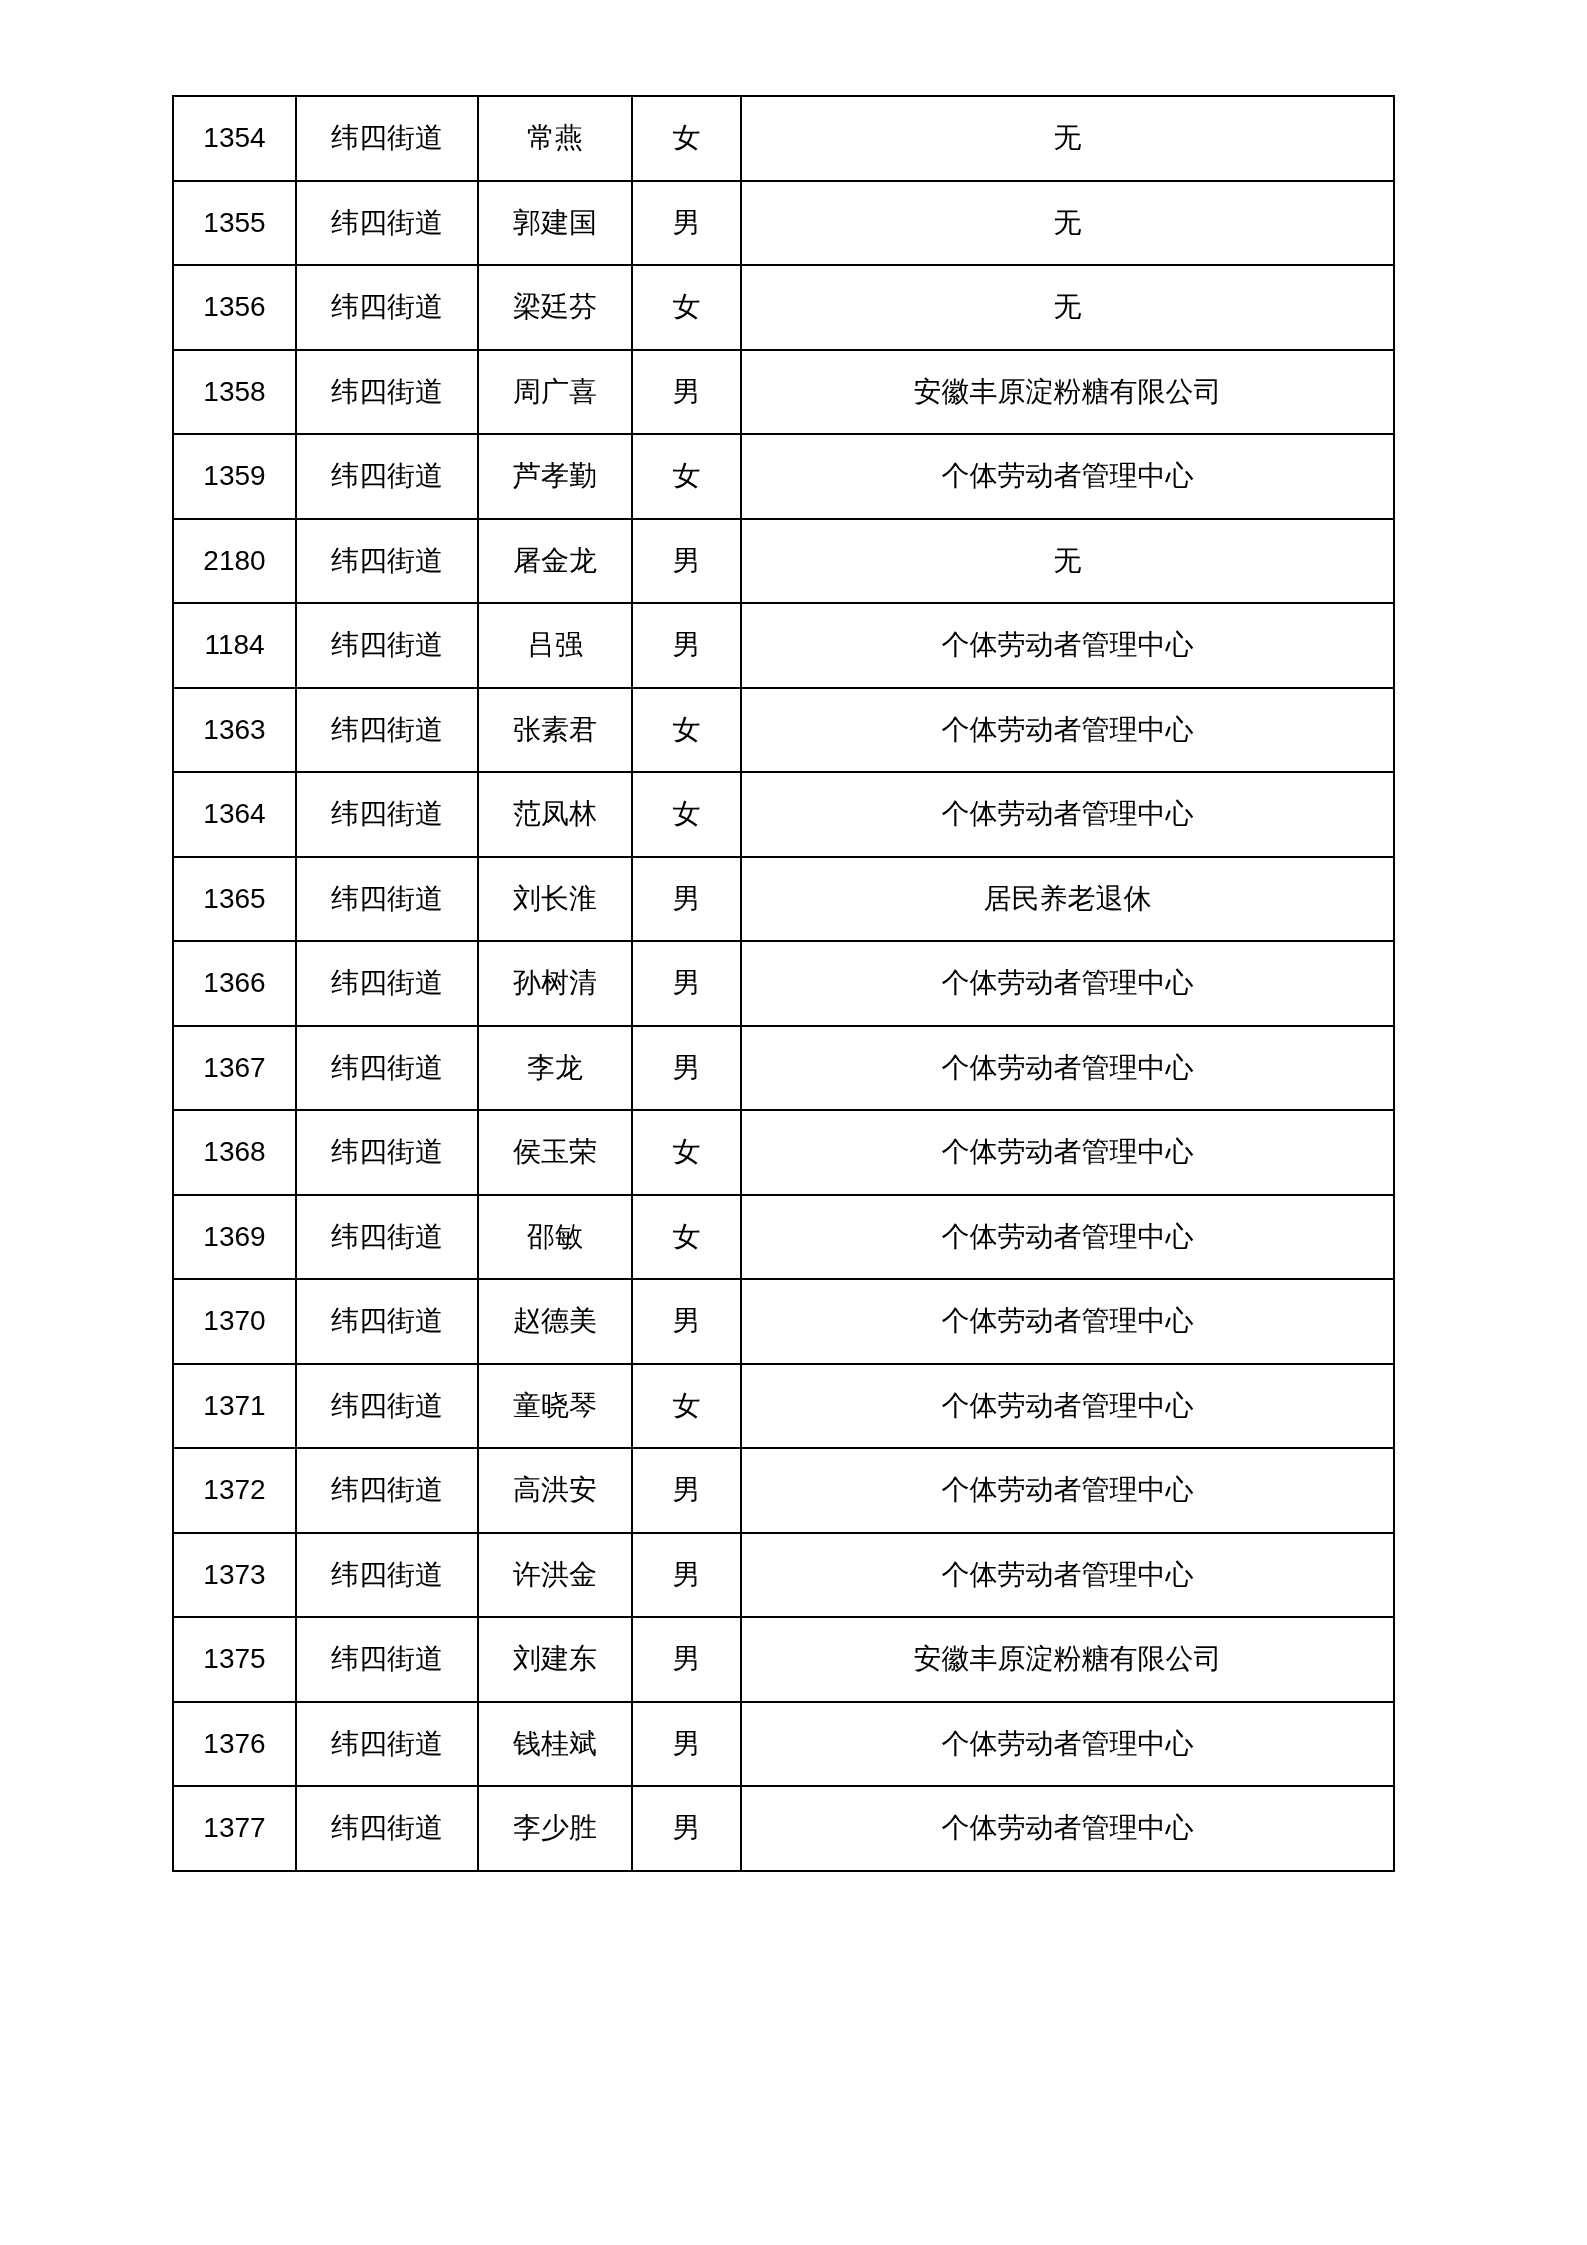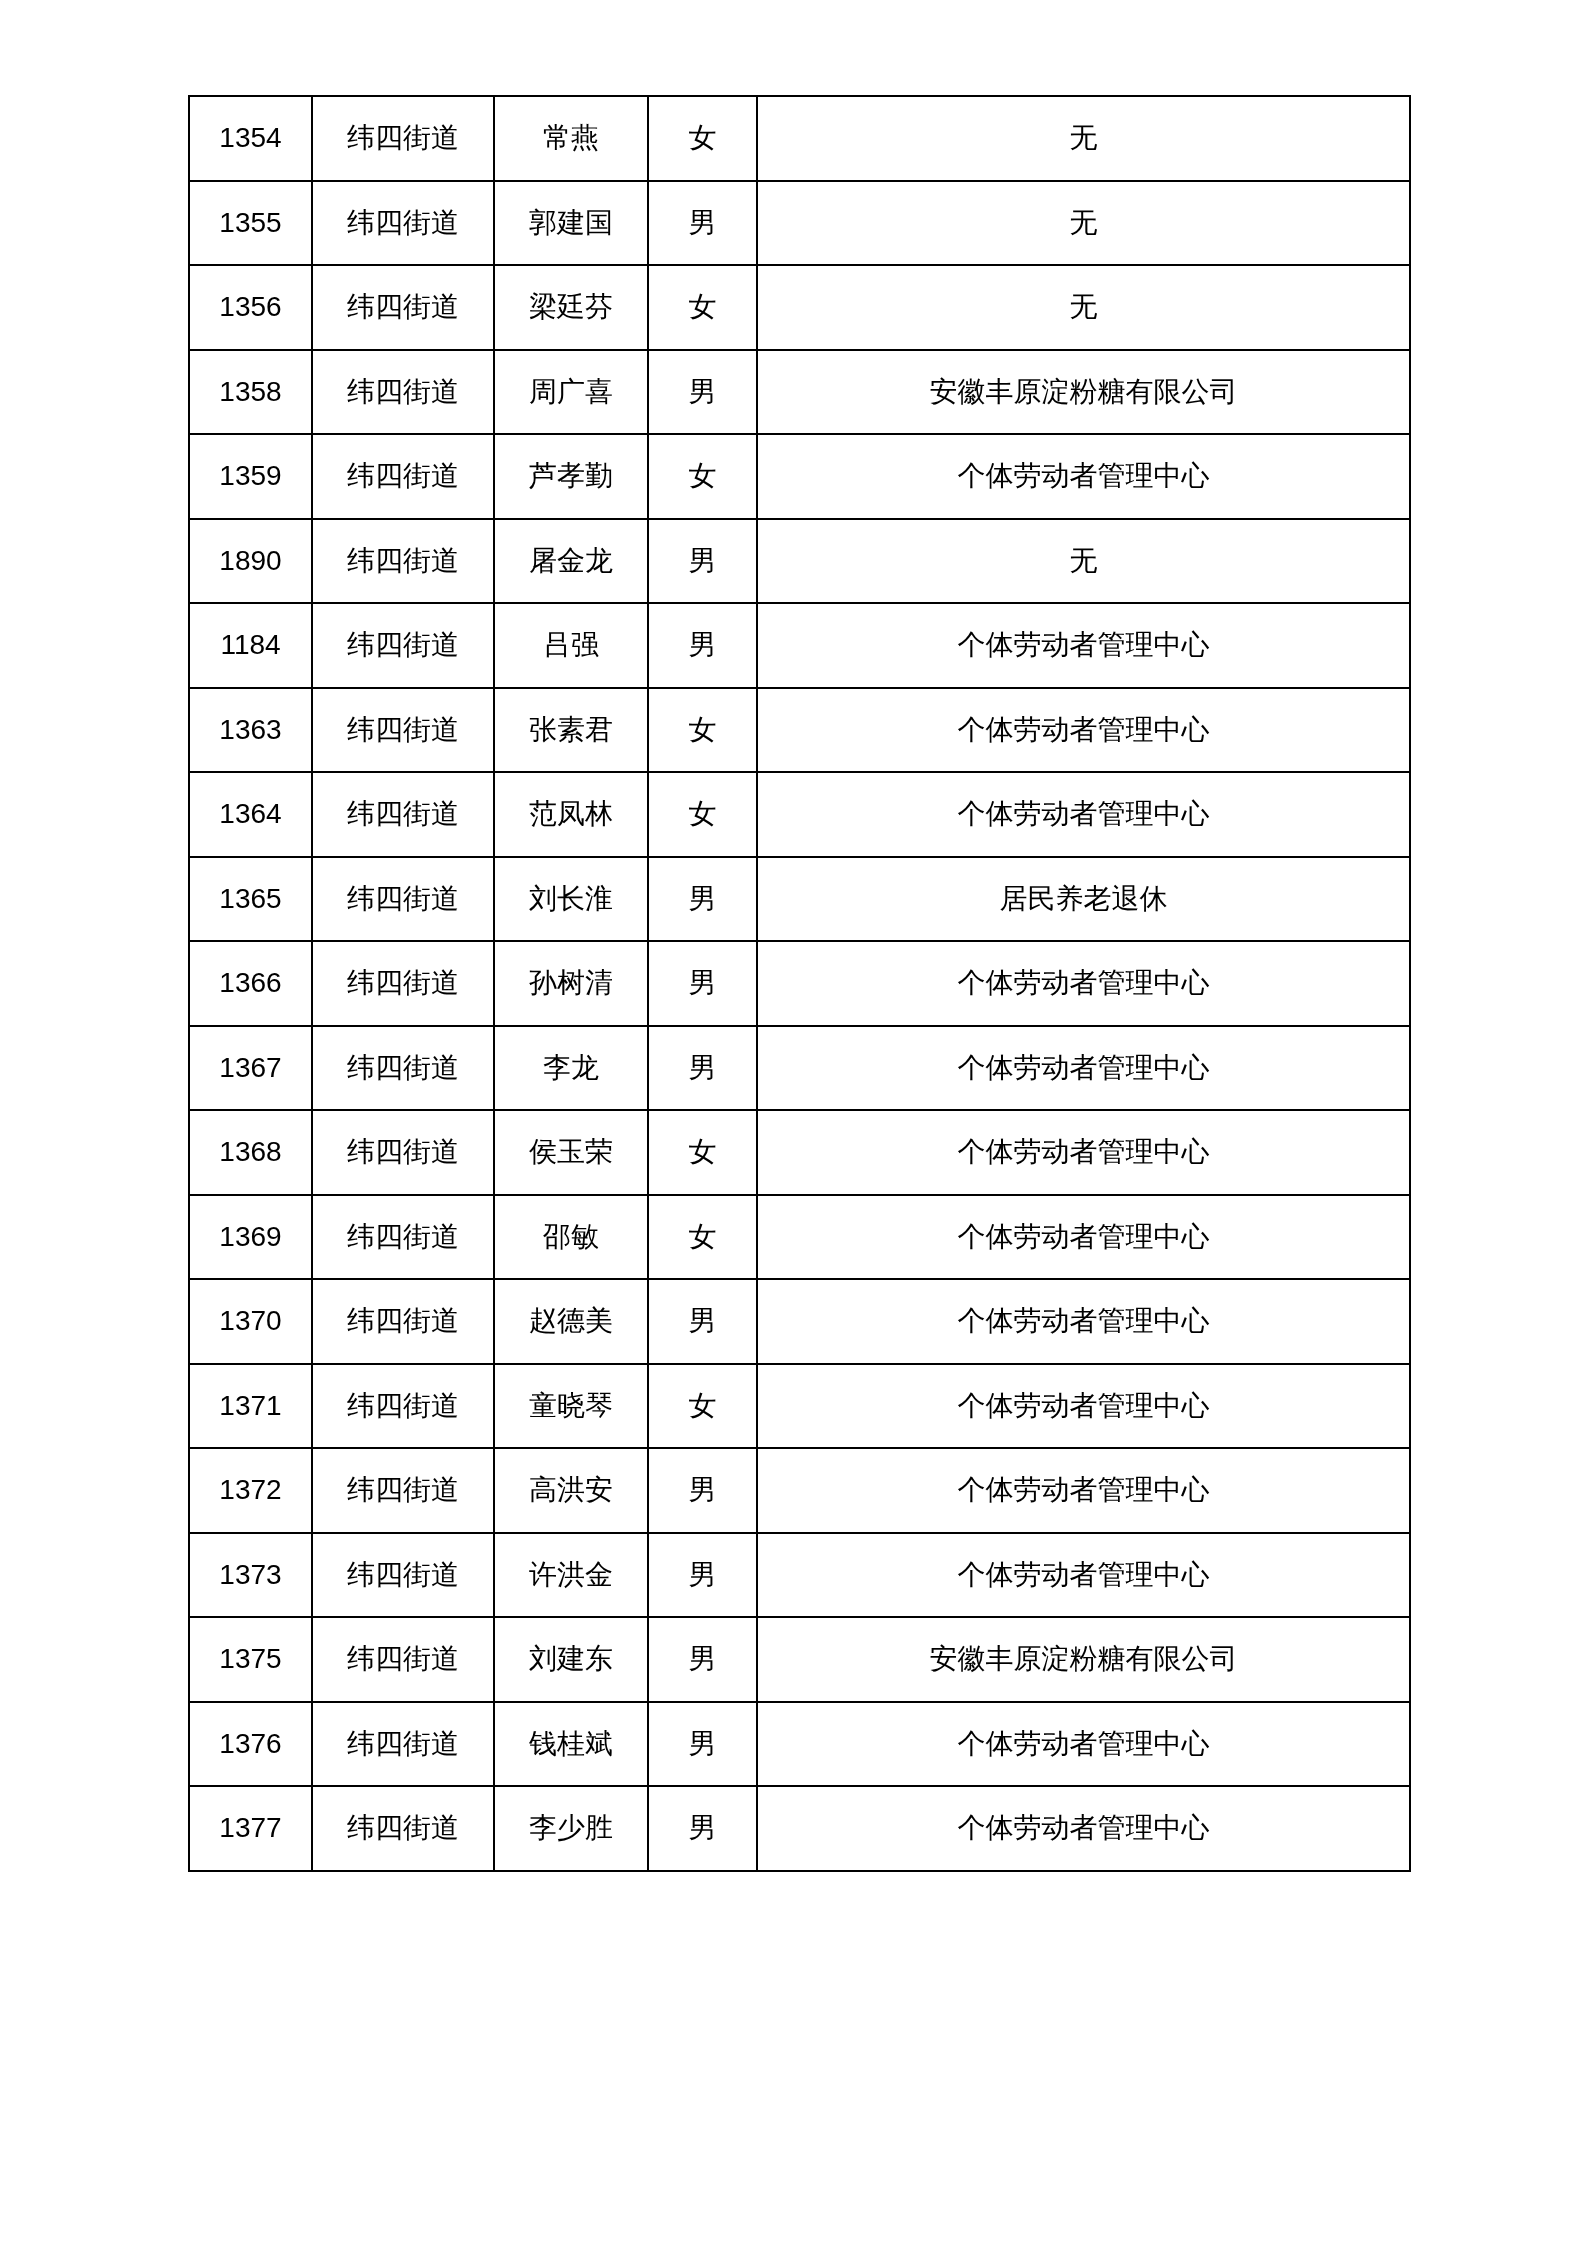--- a/index.html
+++ b/index.html
@@ -10,21 +10,21 @@
   .page {
     position: relative;
     width: 1587px;
     height: 2245px;
     background: #ffffff;
     font-family: "Liberation Sans", "DejaVu Sans", sans-serif;
     color: #000000;
   }
   table.roster {
     position: absolute;
-    left: 188px;
+    left: 172px;
     top: 95px;
     width: 1221px;
     border-collapse: collapse;
     table-layout: fixed;
     padding-left: 38px;
   }
   table.roster td {
     border: 2px solid #000000;
     text-align: center;
     vertical-align: middle;
@@ -92,21 +92,21 @@
 
         <tr>
           <td>1359</td>
           <td>纬四街道</td>
           <td>芦孝勤</td>
           <td>女</td>
           <td>个体劳动者管理中心</td>
         </tr>
 
         <tr>
-          <td>1890</td>
+          <td>2180</td>
           <td>纬四街道</td>
           <td>屠金龙</td>
           <td>男</td>
           <td>无</td>
         </tr>
 
         <tr>
           <td>1184</td>
           <td>纬四街道</td>
           <td>吕强</td>

